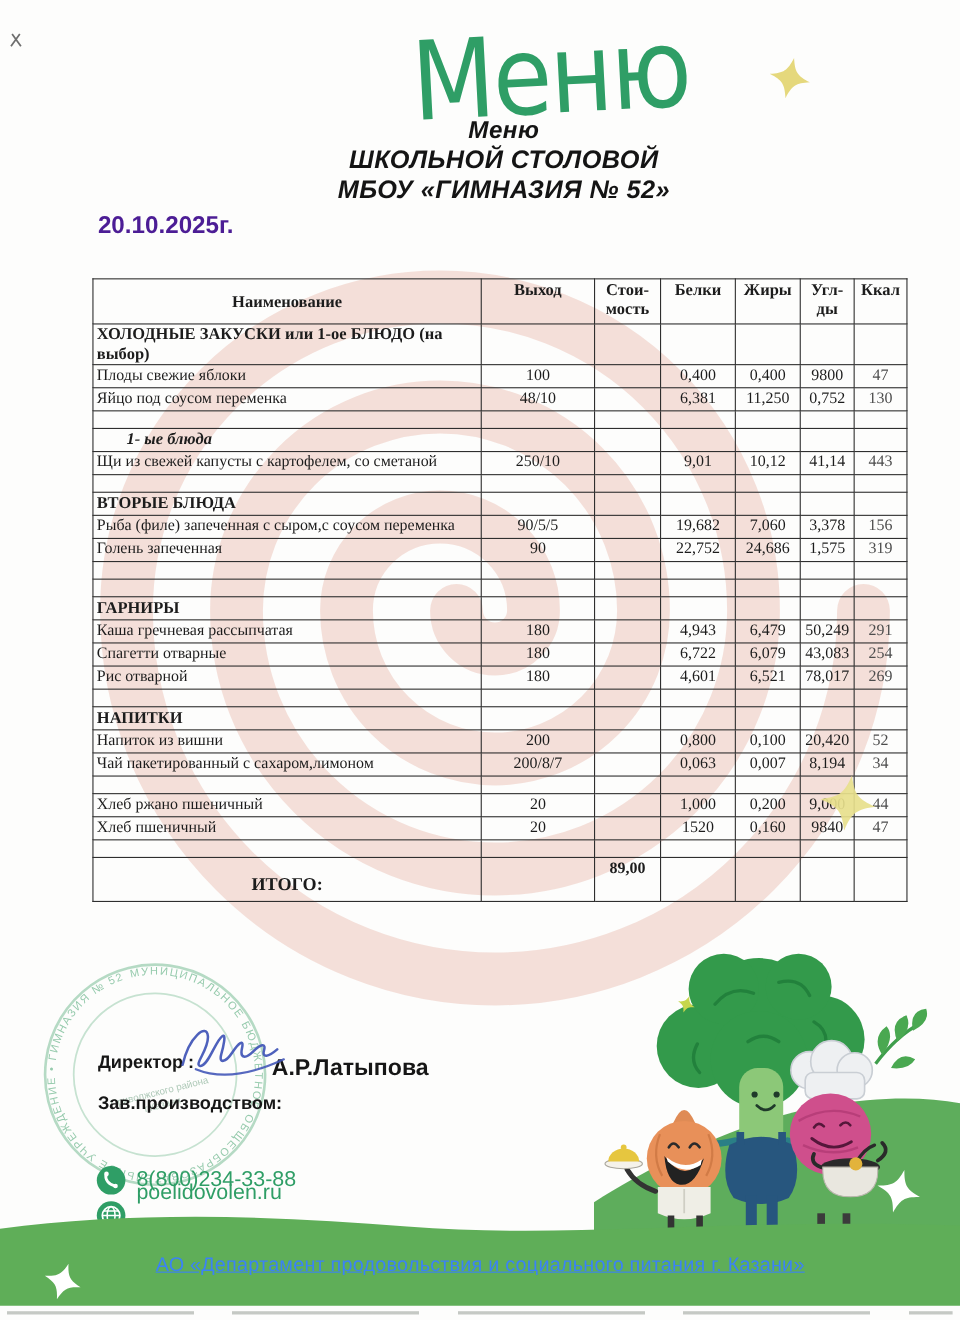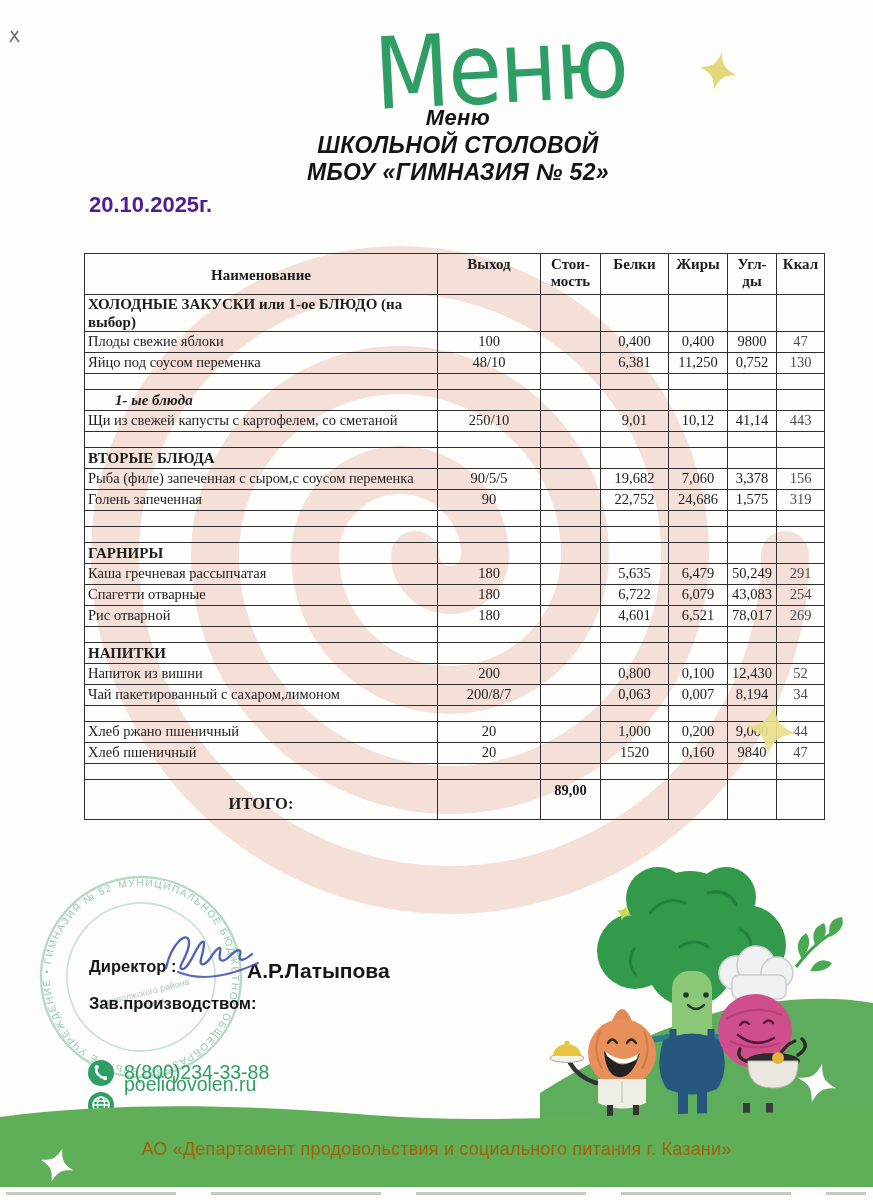--- a/index.html
+++ b/index.html
@@ -53,21 +53,21 @@
   
   .contact-text{position:absolute;left:124px;color:#2f9e66;font-size:19.5px;}
   .phone-text{top:1061px;}
   .site-text{top:1073px;}
   .contact-icon{position:absolute;left:87px;}
   .phone-icon{top:1059px;}
   .globe-icon{top:1091px;}
 
   
   .band-text{position:absolute;left:0;top:1139px;width:873px;text-align:center;
-    color:#a16207;font-size:18px;z-index:3;letter-spacing:.2px;}
+    color:#3b82f6;font-size:18px;z-index:3;letter-spacing:.2px;text-decoration:underline;}
   .scanline{position:absolute;left:6px;top:1192px;width:860px;height:3px;opacity:.75;
     background:repeating-linear-gradient(90deg,#b2b7b1 0 170px,#fdfdfc 170px 205px);}
   .sparkle{position:absolute;z-index:5;}
 </style>
 </head>
 <body>
 
 <div class="page">
 
   <svg class="watermark" width="873" height="960" viewBox="0 0 873 960">
@@ -229,21 +229,21 @@
           <td class="c2"></td>
           <td class="c3"></td>
           <td class="c4"></td>
           <td class="c5"></td>
           <td class="c6"></td>
         </tr>
         <tr class="r-item">
           <td class="c0">Каша гречневая рассыпчатая</td>
           <td class="c1">180</td>
           <td class="c2"></td>
-          <td class="c3">5,635</td>
+          <td class="c3">4,943</td>
           <td class="c4">6,479</td>
           <td class="c5">50,249</td>
           <td class="c6">291</td>
         </tr>
         <tr class="r-item">
           <td class="c0">Спагетти отварные</td>
           <td class="c1">180</td>
           <td class="c2"></td>
           <td class="c3">6,722</td>
           <td class="c4">6,079</td>
@@ -276,21 +276,21 @@
           <td class="c4"></td>
           <td class="c5"></td>
           <td class="c6"></td>
         </tr>
         <tr class="r-item">
           <td class="c0">Напиток из вишни</td>
           <td class="c1">200</td>
           <td class="c2"></td>
           <td class="c3">0,800</td>
           <td class="c4">0,100</td>
-          <td class="c5">12,430</td>
+          <td class="c5">20,420</td>
           <td class="c6">52</td>
         </tr>
         <tr class="r-item">
           <td class="c0">Чай пакетированный с сахаром,лимоном</td>
           <td class="c1">200/8/7</td>
           <td class="c2"></td>
           <td class="c3">0,063</td>
           <td class="c4">0,007</td>
           <td class="c5">8,194</td>
           <td class="c6">34</td>

